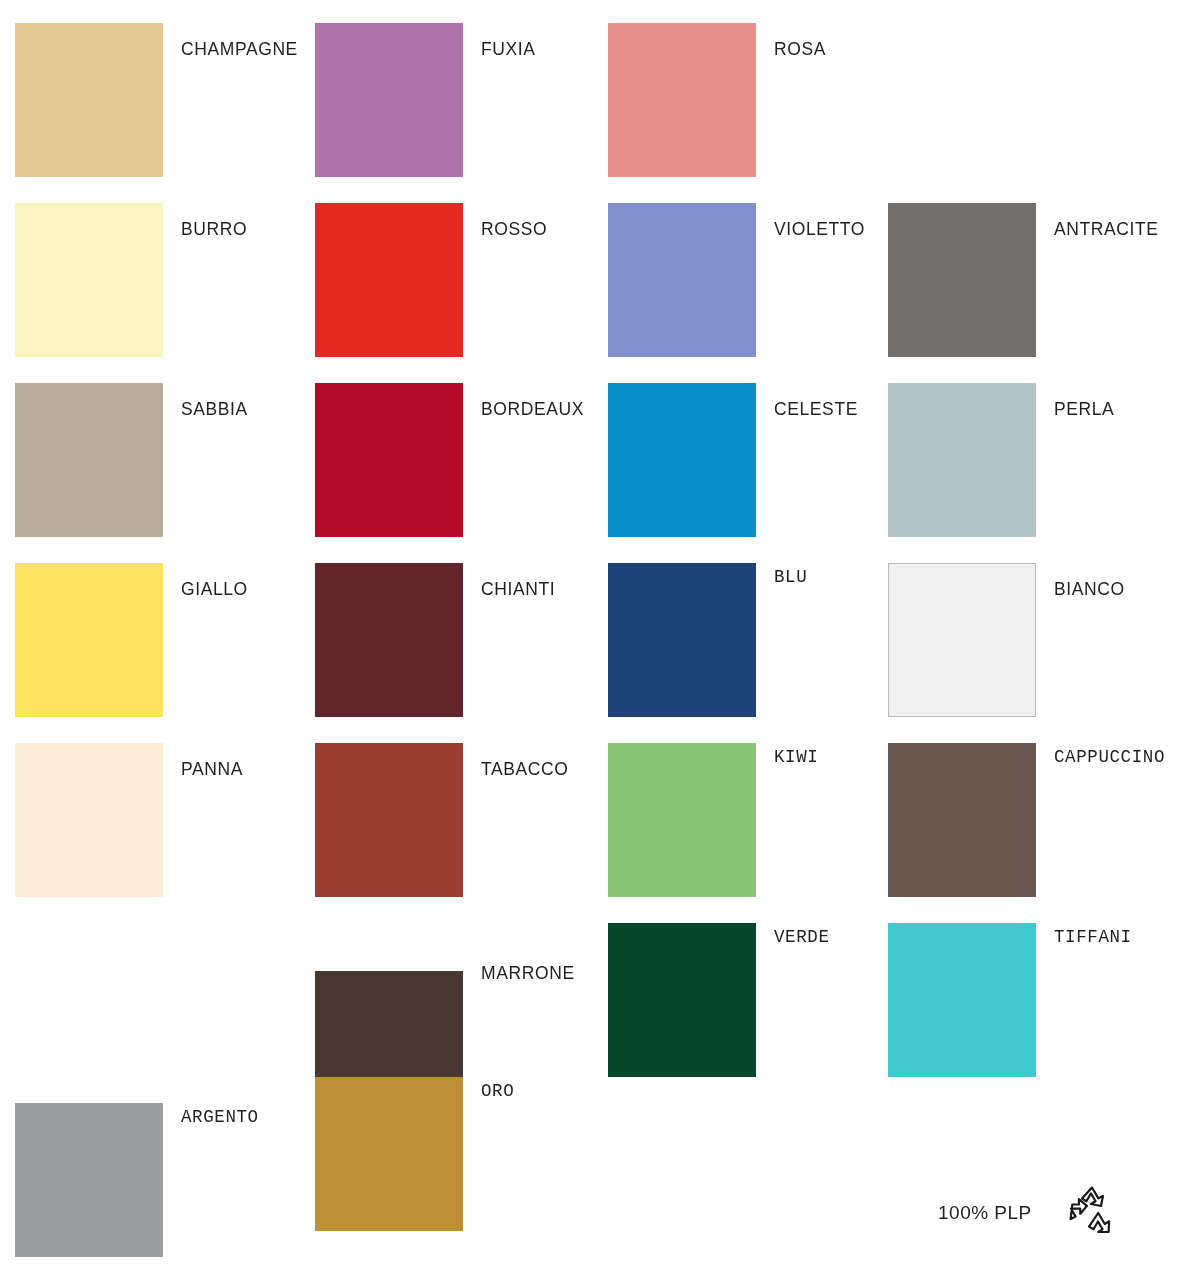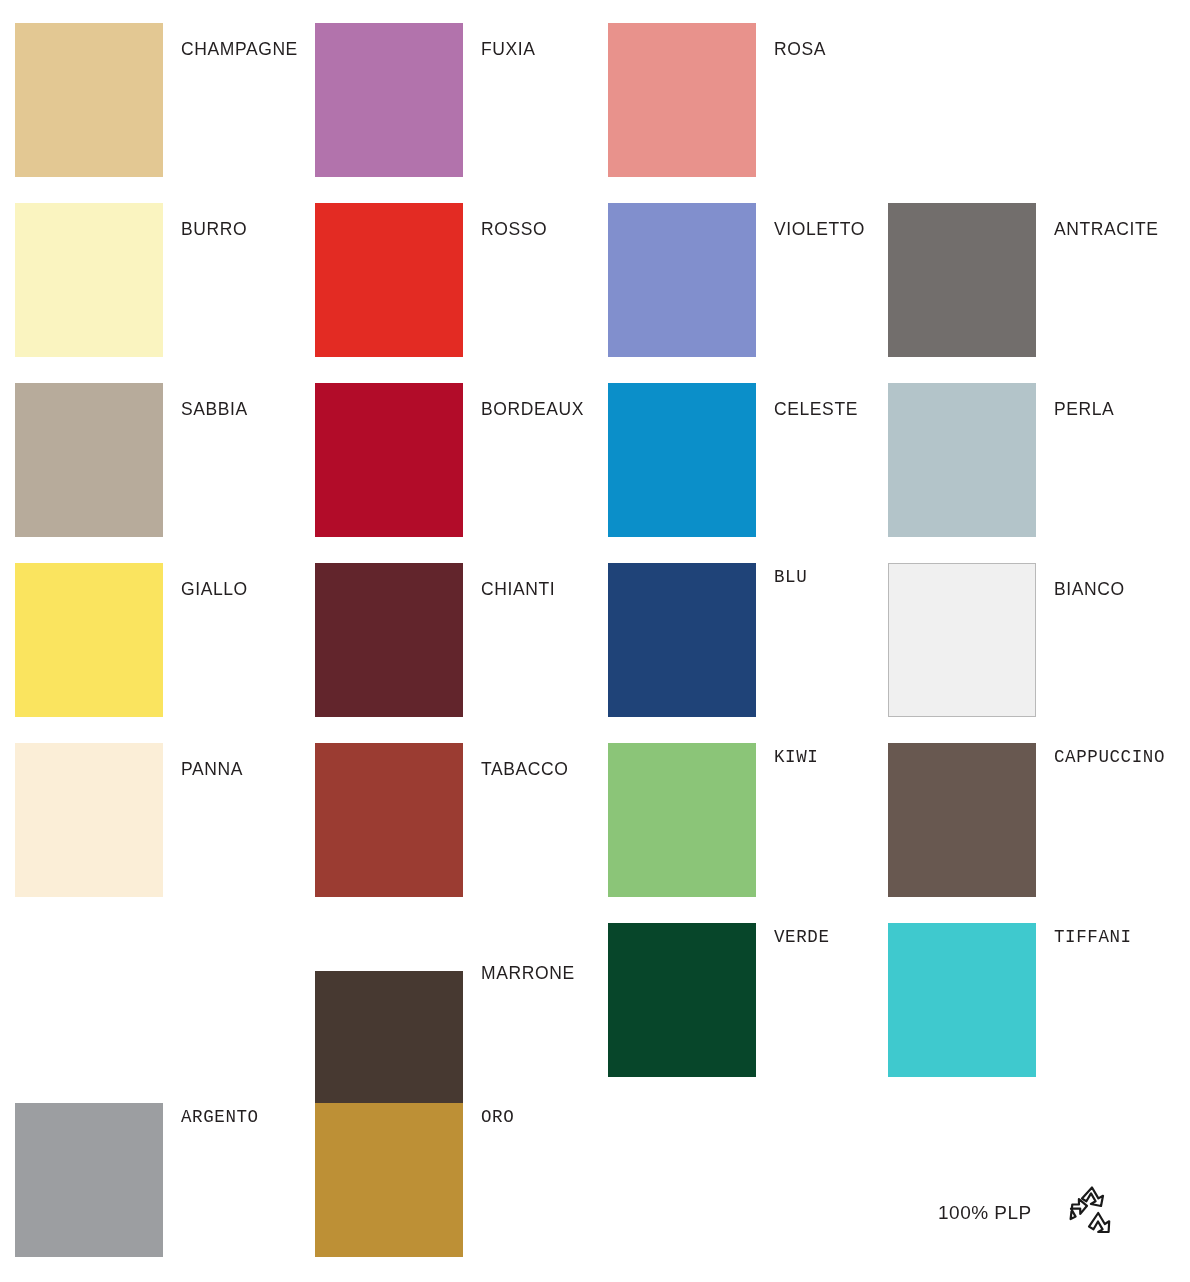--- a/index.html
+++ b/index.html
@@ -170,21 +170,21 @@
         <span class="swatch-label">VERDE</span>
       </div>
       <div class="swatch-cell label-lowish" style="left: 888px; top: 913px;">
         <div class="swatch-chip" style="background: rgb(63, 201, 206);"></div>
         <span class="swatch-label">TIFFANI</span>
       </div>
       <div class="swatch-cell label-lowish" style="left: 15px; top: 1093px;">
         <div class="swatch-chip" style="background: rgb(156, 158, 161);"></div>
         <span class="swatch-label">ARGENTO</span>
       </div>
-      <div class="swatch-cell label-lowish" style="left: 315px; top: 1093px; padding-left: 32px;">
+      <div class="swatch-cell label-lowish" style="left: 315px; top: 1067px; padding-left: 32px;">
         <div class="swatch-chip" style="background: rgb(189, 144, 54);"></div>
         <span class="swatch-label">ORO</span>
       </div>
     </div>
 
   <div class="recycle-block">
     <span class="recycle-text">100% PLP</span>
     <span class="recycle-icon-wrap">
       <svg class="recycle-icon" viewBox="0 0 64 62" xmlns="http://www.w3.org/2000/svg" aria-hidden="true">
         <g fill="none" stroke="#1a1a1a" stroke-width="2.2" stroke-linejoin="round" stroke-linecap="round">

